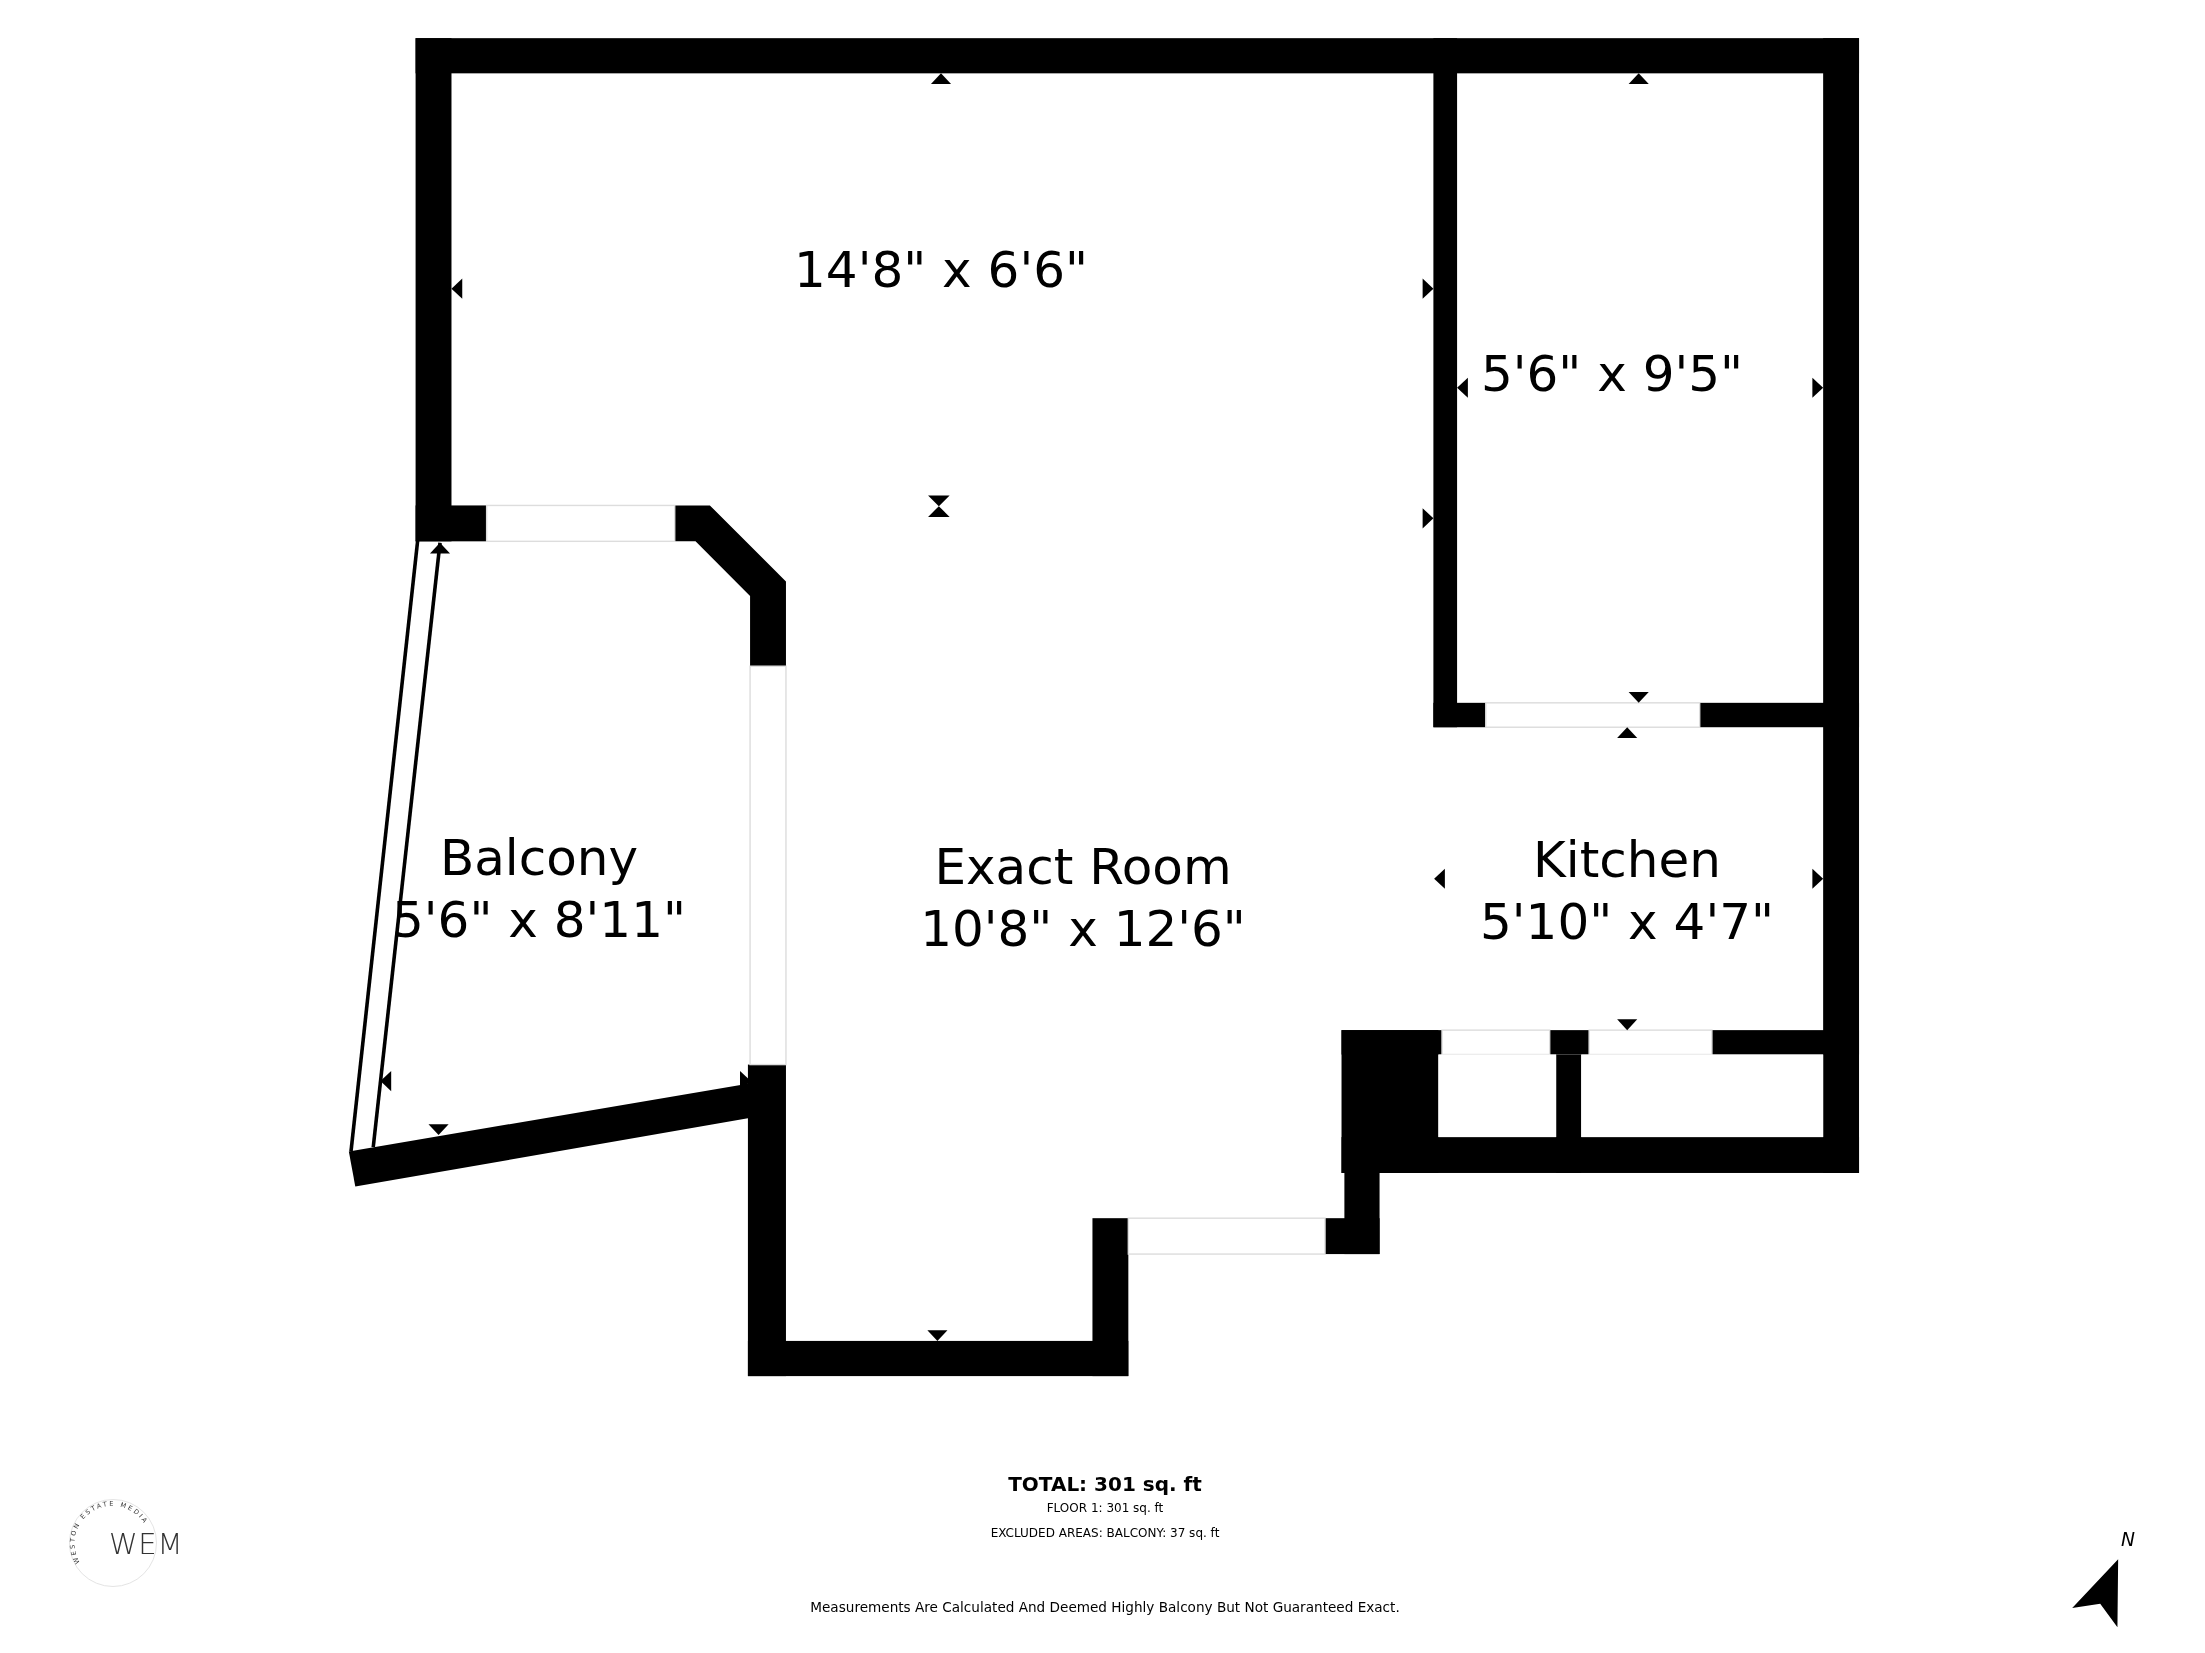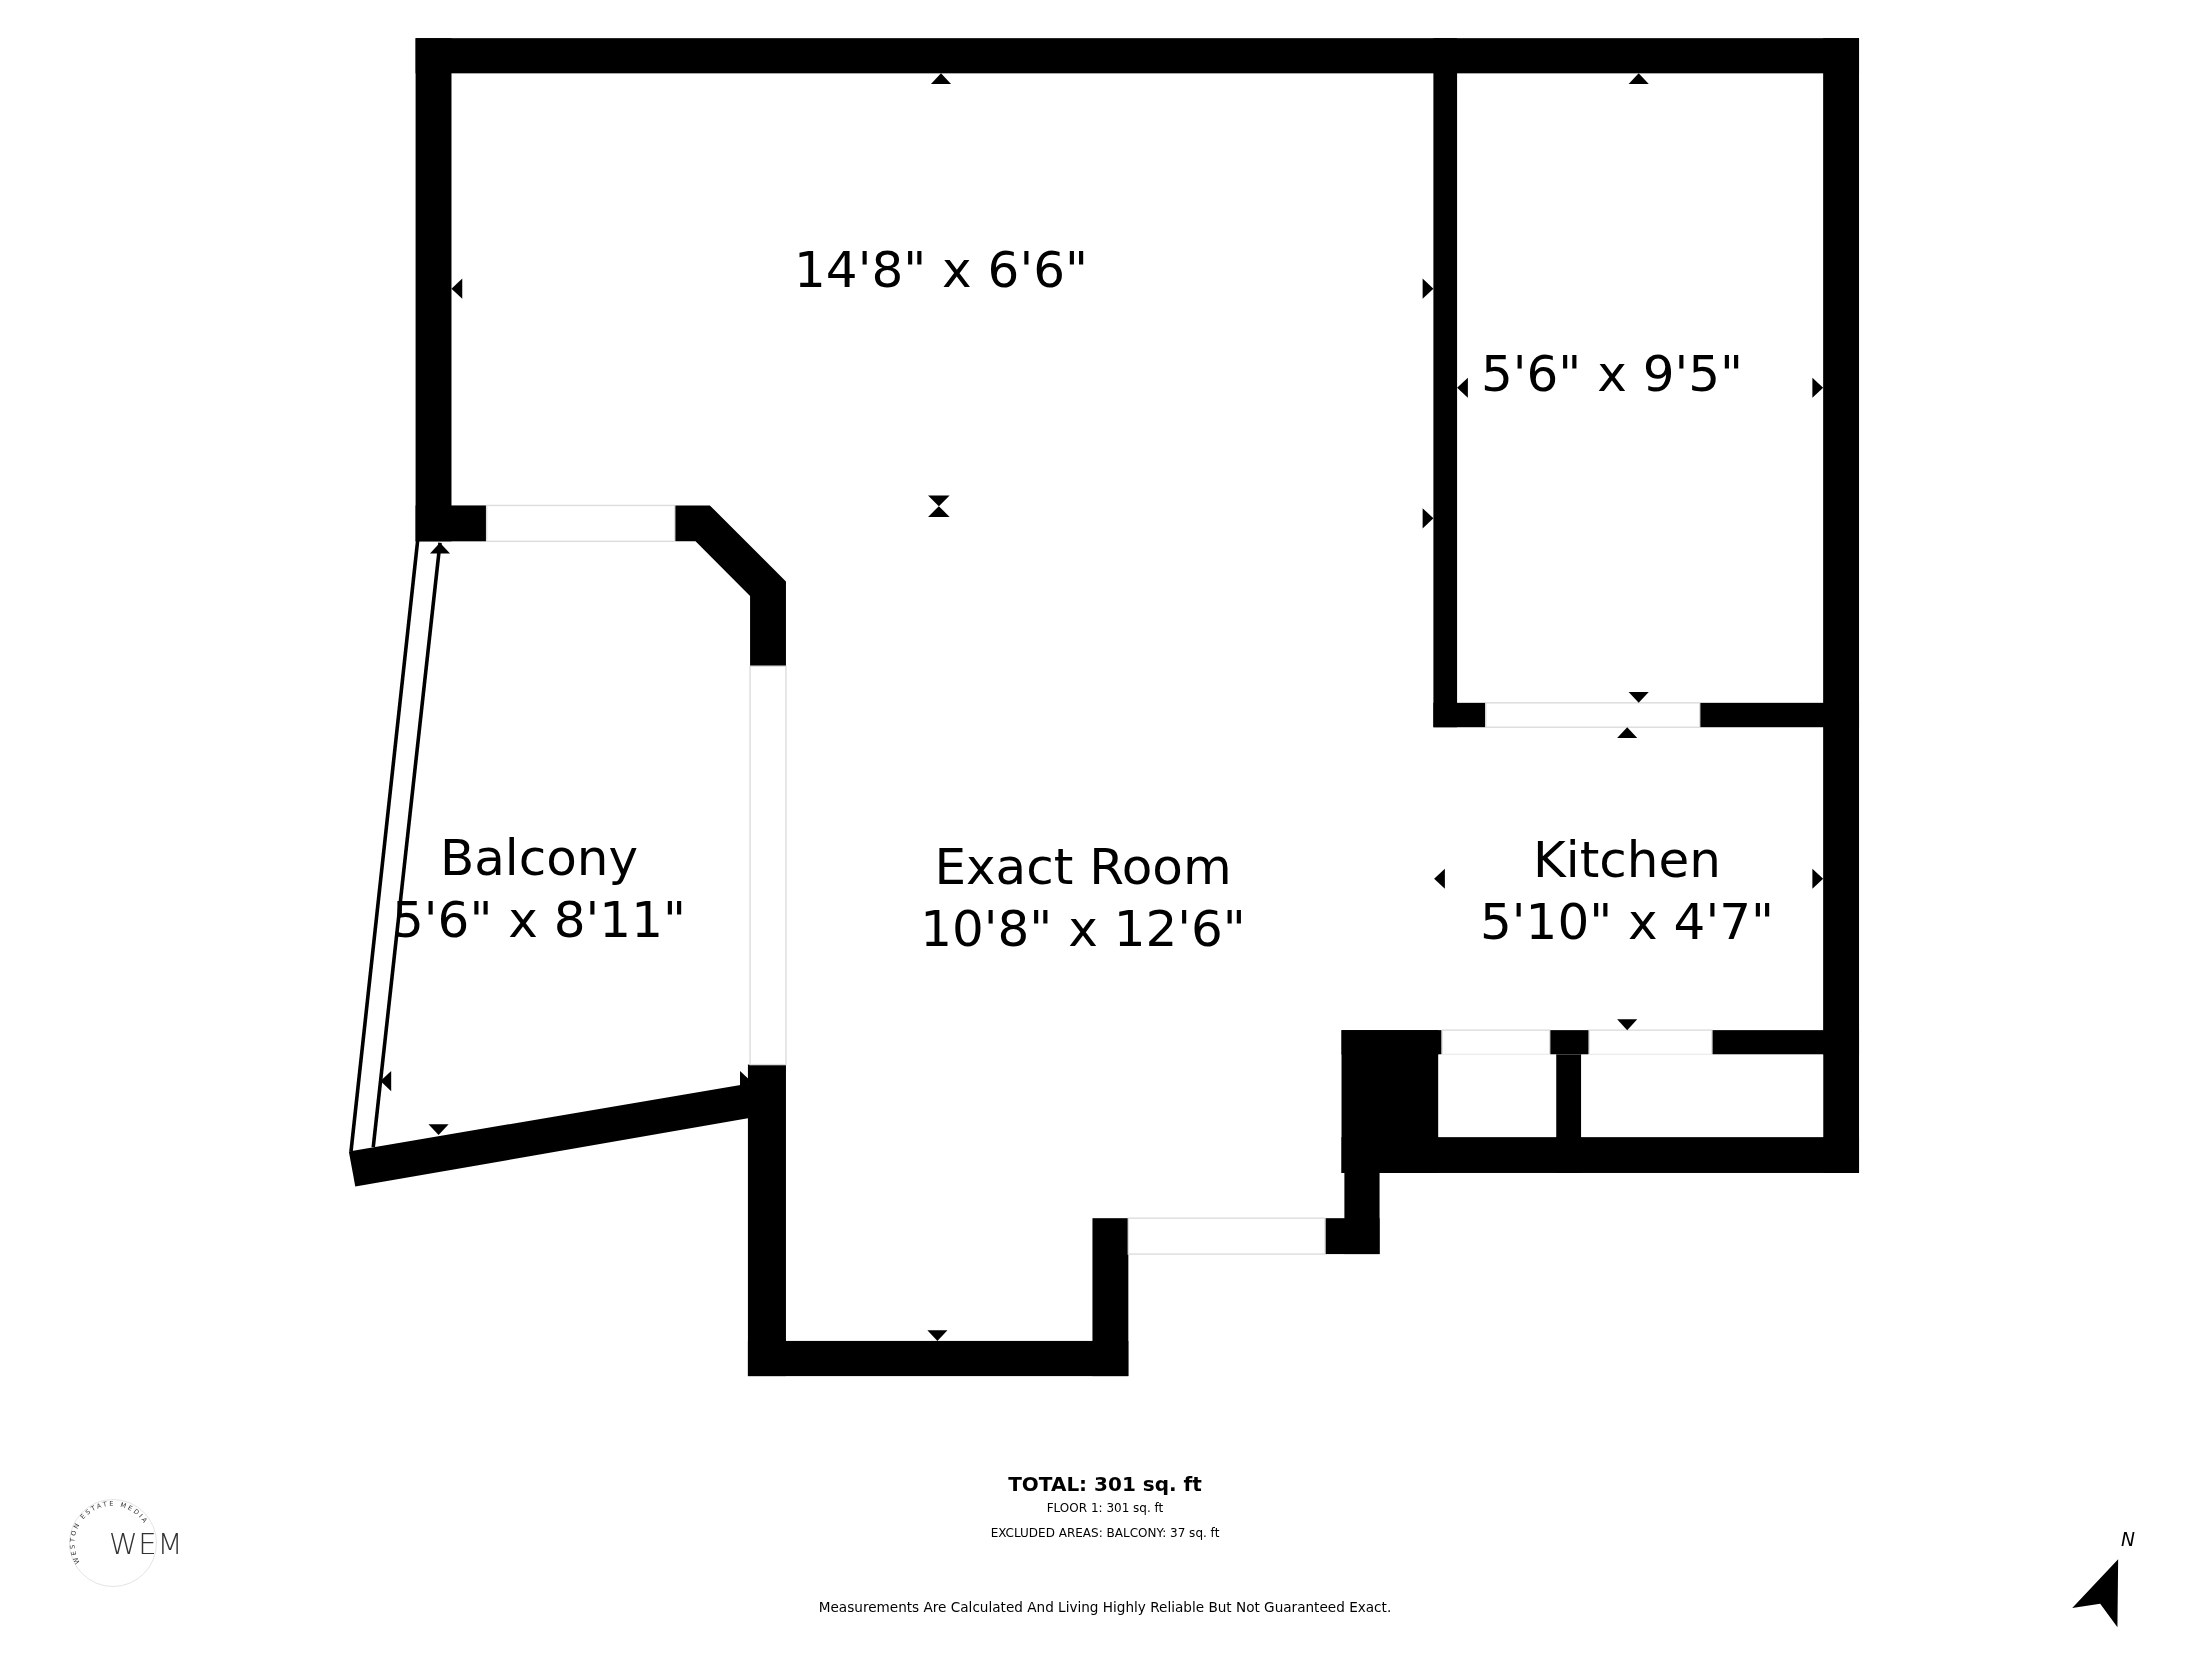--- a/index.html
+++ b/index.html
@@ -117,21 +117,21 @@
 <div class="room-label" style="left:1627px; top:829px;">
   <div>Kitchen</div>
   <div>5'10" x 4'7"</div>
 </div>
 
 <div class="footer" style="top:1436px;margin-top:36px;">
   <div class="total">TOTAL: 301 sq. ft</div>
   <div class="line">FLOOR 1: 301 sq. ft</div>
   <div class="line">EXCLUDED AREAS: BALCONY: 37 sq. ft</div>
 </div>
-<div class="disclaimer">Measurements Are Calculated And Living Highly Reliable But Not Guaranteed Exact.</div>
+<div class="disclaimer">Measurements Are Calculated And Deemed Highly Balcony But Not Guaranteed Exact.</div>
 
 <div class="logo">
   <svg class="ring" viewBox="0 0 140 140">
     <defs>
         <path id="ringpath" d="M 22,95 A 52,52 0 1 1 118,60"></path>
       </defs>
     <text font-family="DejaVu Sans, sans-serif" font-size="9" letter-spacing="3" fill="#333"><textPath href="#ringpath">WESTON ESTATE MEDIA</textPath></text>
   </svg>
   <div class="mark">WEM</div>
 </div>

